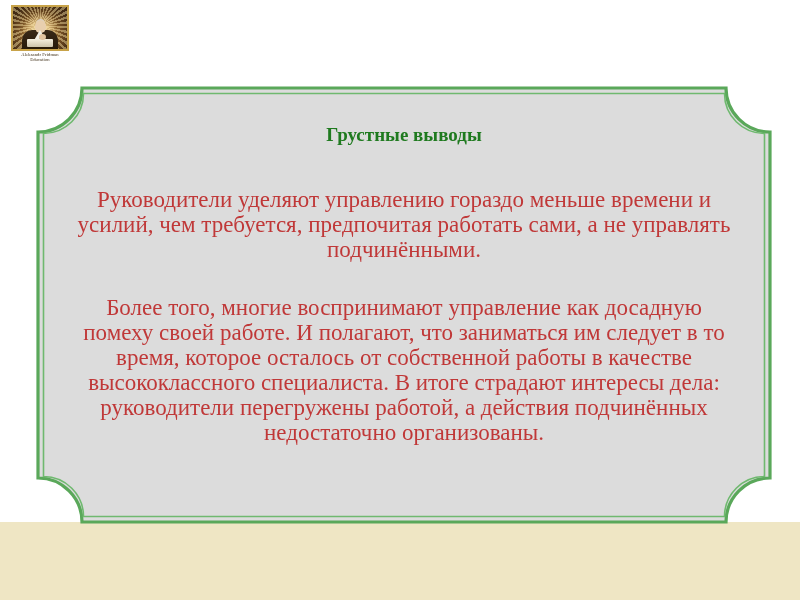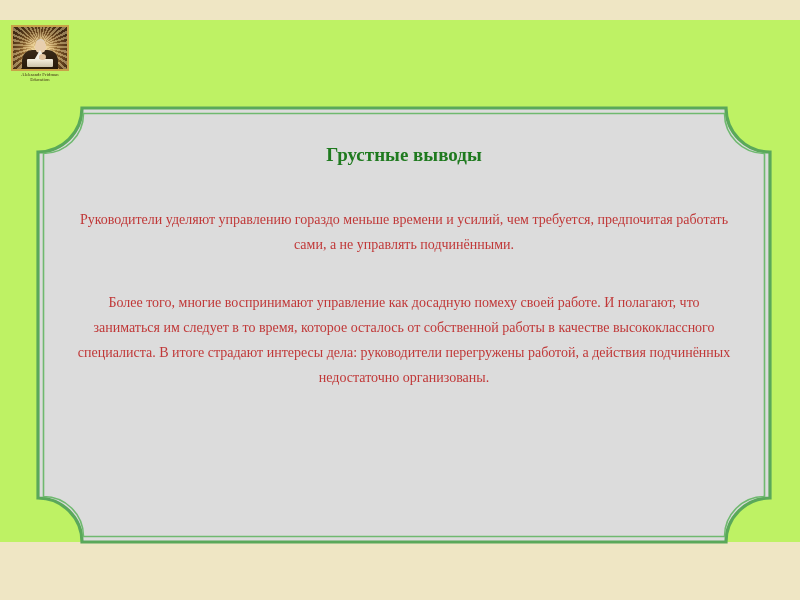--- a/index.html
+++ b/index.html
@@ -11,22 +11,21 @@
     height: 600px;
     overflow: hidden;
     background: #efe6c4;
     font-family: "Liberation Serif", serif;
   }
 
   #slide {
     position: relative;
     width: 800px;
     height: 522px;
-    background: #bef264;
-    margin-top: 20px;
+    background: #ffffff;
   }
 
   
   #logo {
     position: absolute;
     left: 3px;
     top: 3px;
     width: 74px;
     height: 68px;
     text-align: center;
@@ -160,21 +159,21 @@
     font-family: "Liberation Serif", serif;
     font-size: 19px;
     font-weight: bold;
     color: #1f7a1f;
     margin: 14px 0 0 0;
     line-height: 1.2;
   }
 
   .para {
     font-family: "Liberation Serif", serif;
-    font-size: 14px;
+    font-size: 23px;
     line-height: 25px;
     color: #c03838;
     text-align: center;
     margin: 0;
   }
   #para-1 { margin-top: 40px; }
   #para-2 { margin-top: 33px; }
   #para-3 { margin-top: 25px; }
 </style>
 </head>

